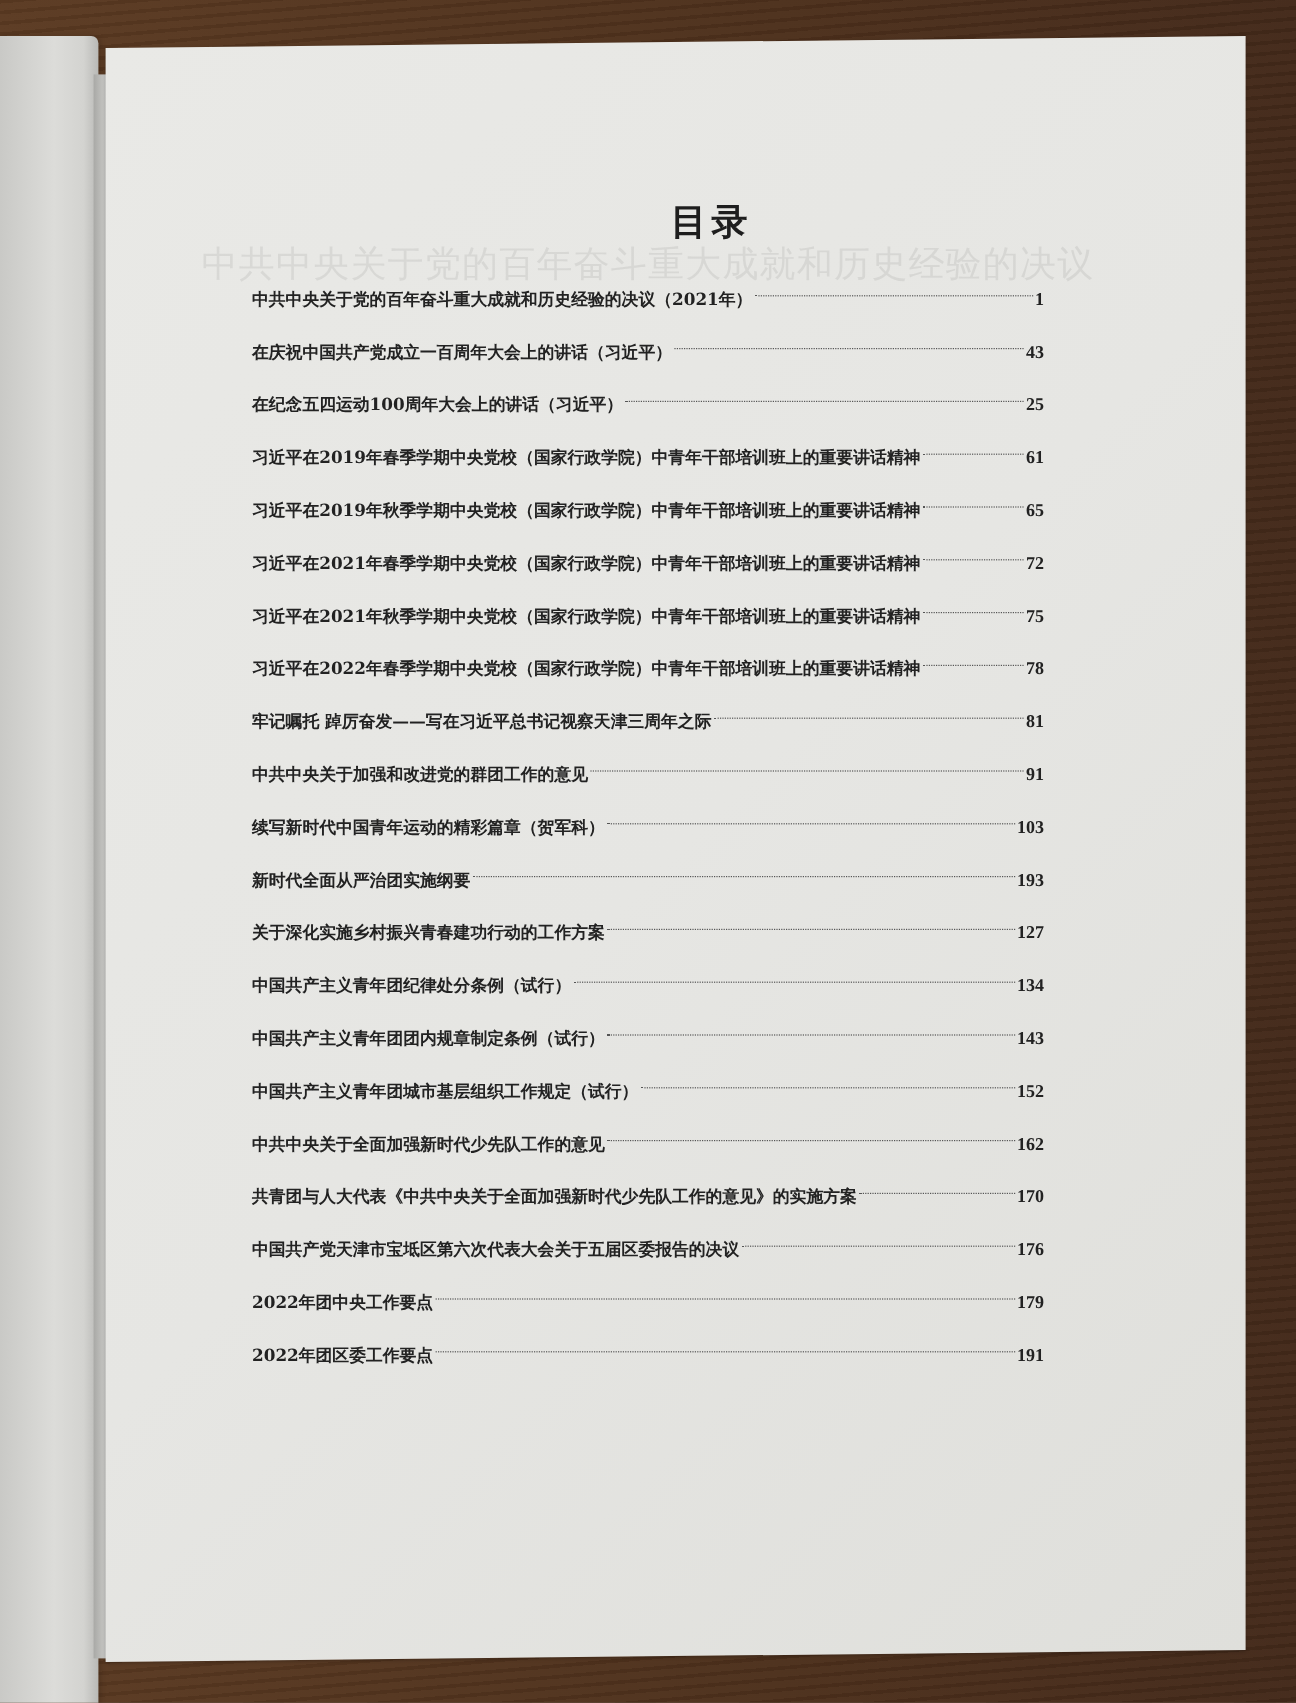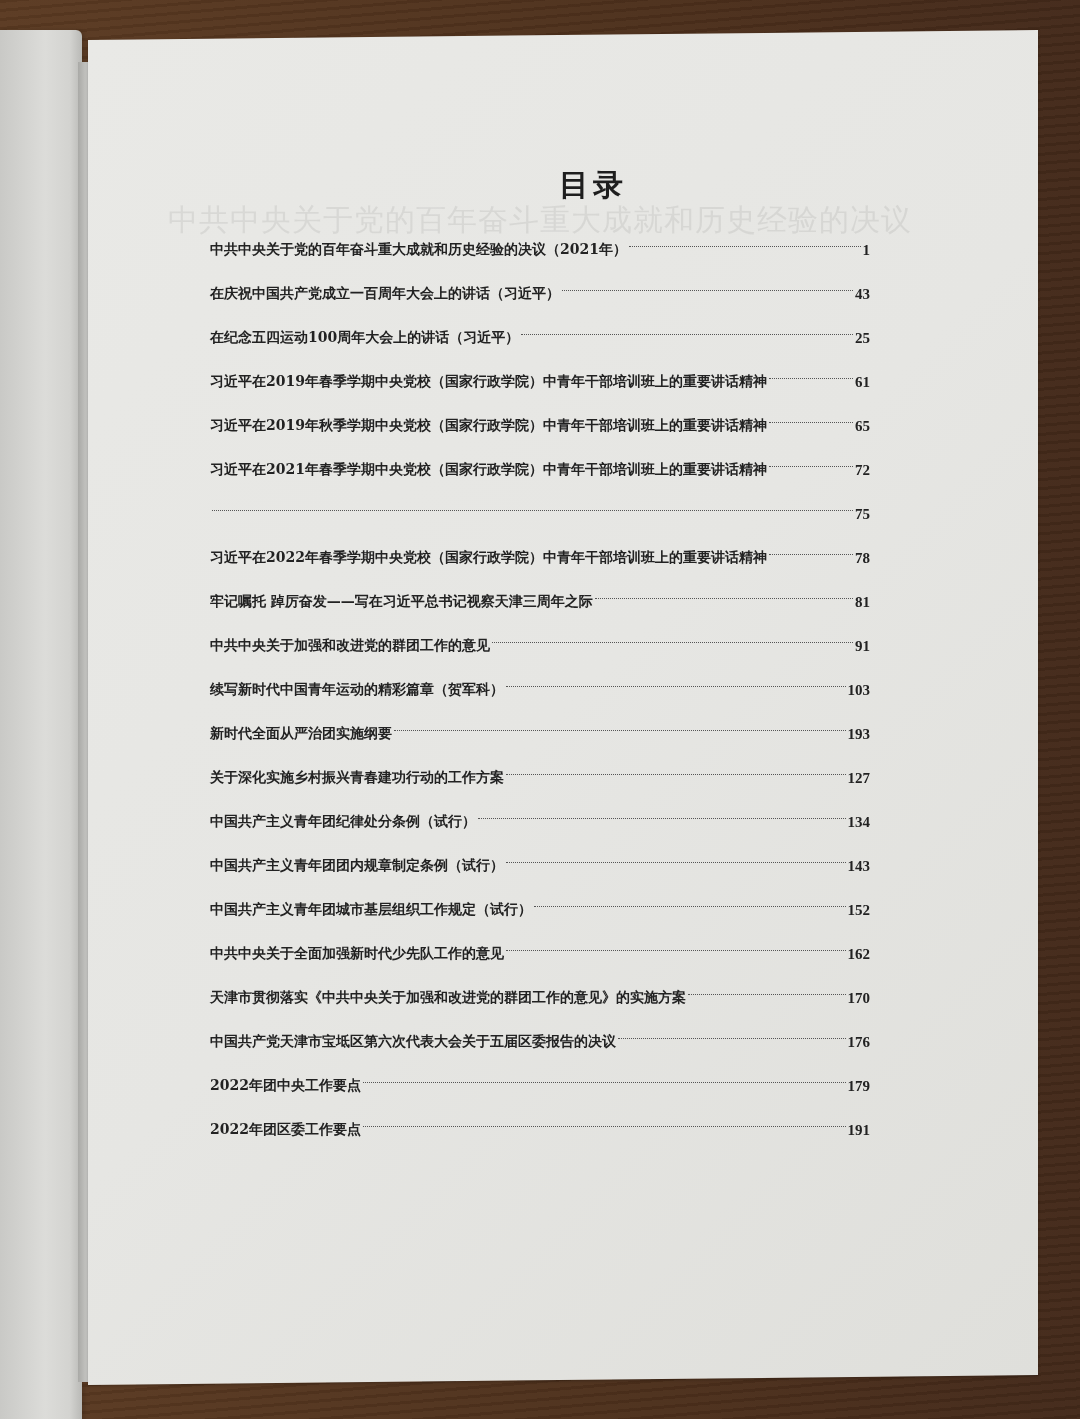--- a/index.html
+++ b/index.html
@@ -155,20 +155,21 @@
           <span class="label">习近平在2019年秋季学期中央党校（国家行政学院）中青年干部培训班上的重要讲话精神</span>
           <span class="dots"></span>
           <span class="page-no">65</span>
         </li>
       <li class="toc-item">
           <span class="label">习近平在2021年春季学期中央党校（国家行政学院）中青年干部培训班上的重要讲话精神</span>
           <span class="dots"></span>
           <span class="page-no">72</span>
         </li>
       <li class="toc-item">
+          <span class="label">习近平在2021年秋季学期中央党校（国家行政学院）中青年干部培训班上的重要讲话精神</span>
           <span class="dots"></span>
           <span class="page-no">75</span>
         </li>
       <li class="toc-item">
           <span class="label">习近平在2022年春季学期中央党校（国家行政学院）中青年干部培训班上的重要讲话精神</span>
           <span class="dots"></span>
           <span class="page-no">78</span>
         </li>
       <li class="toc-item blurry">
           <span class="label">牢记嘱托 踔厉奋发——写在习近平总书记视察天津三周年之际</span>
@@ -209,21 +210,21 @@
           <span class="label">中国共产主义青年团城市基层组织工作规定（试行）</span>
           <span class="dots"></span>
           <span class="page-no">152</span>
         </li>
       <li class="toc-item">
           <span class="label">中共中央关于全面加强新时代少先队工作的意见</span>
           <span class="dots"></span>
           <span class="page-no">162</span>
         </li>
       <li class="toc-item">
-          <span class="label">天津市贯彻落实《中共中央关于加强和改进党的群团工作的意见》的实施方案</span>
+          <span class="label">共青团与人大代表《中共中央关于全面加强新时代少先队工作的意见》的实施方案</span>
           <span class="dots"></span>
           <span class="page-no">170</span>
         </li>
       <li class="toc-item">
           <span class="label">中国共产党天津市宝坻区第六次代表大会关于五届区委报告的决议</span>
           <span class="dots"></span>
           <span class="page-no">176</span>
         </li>
       <li class="toc-item">
           <span class="label">2022年团中央工作要点</span>

